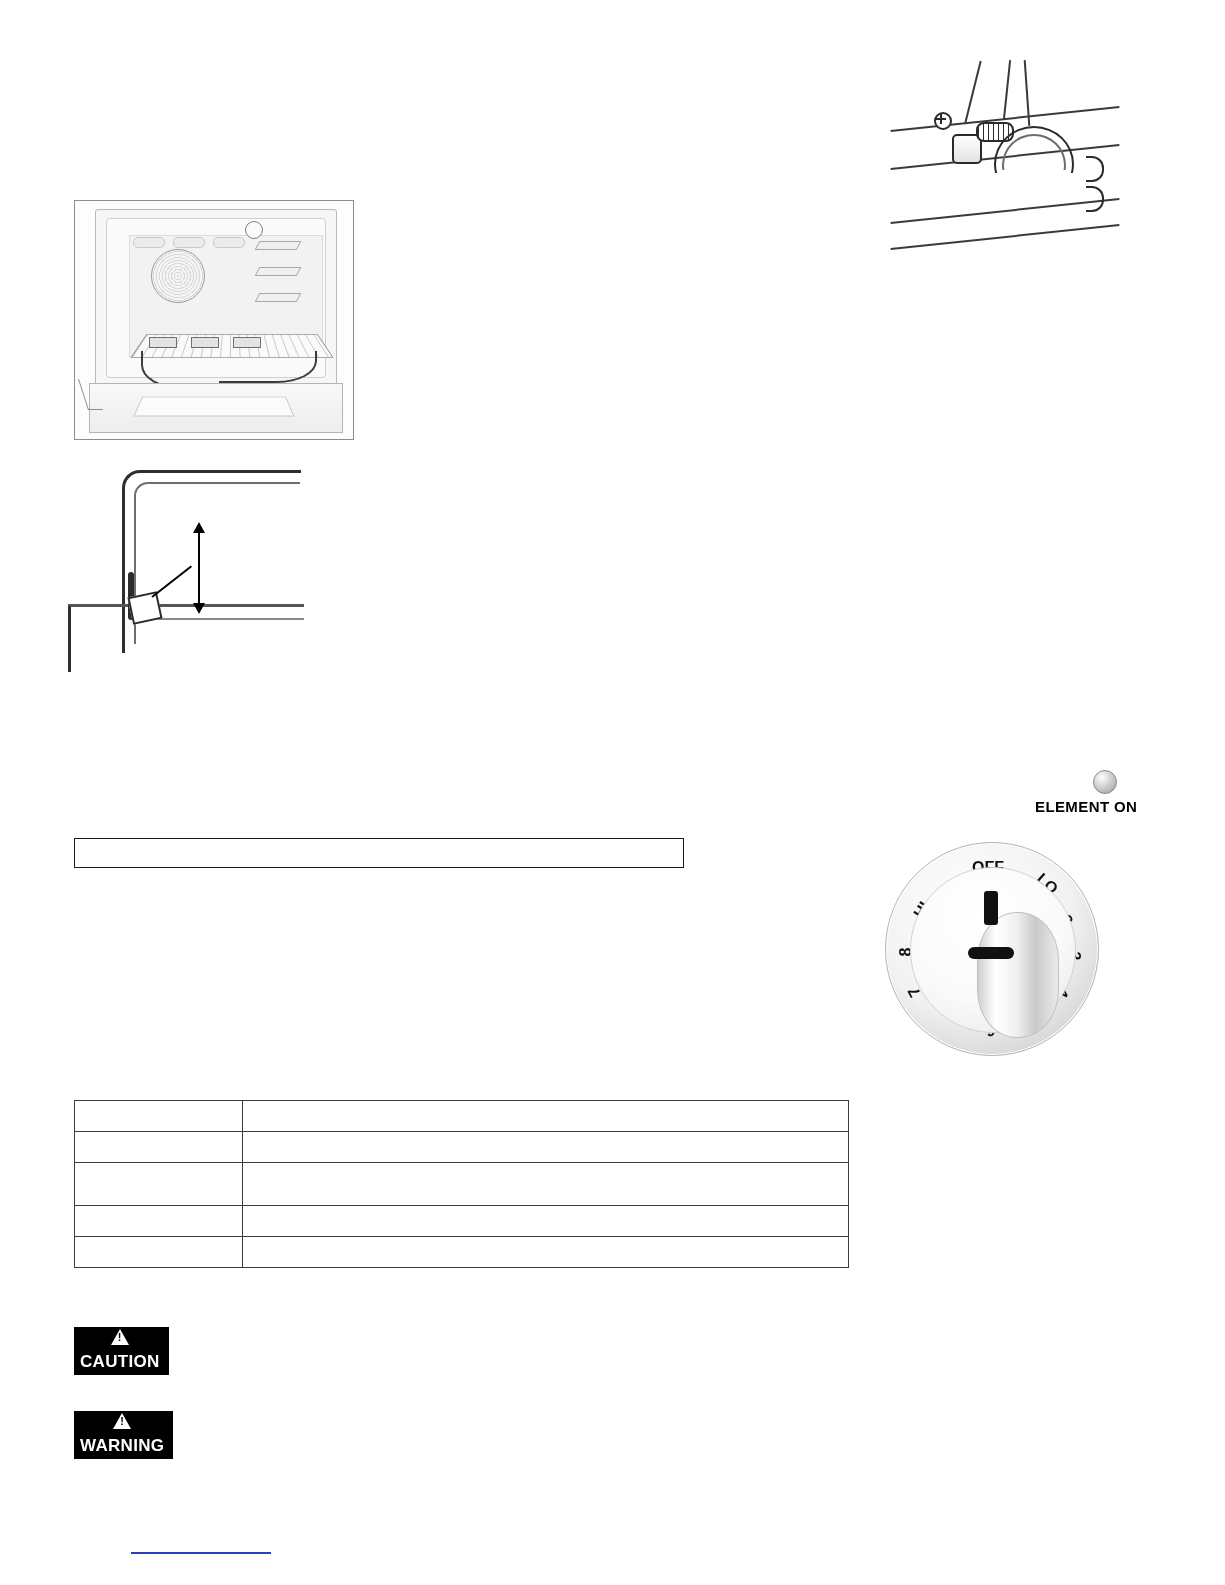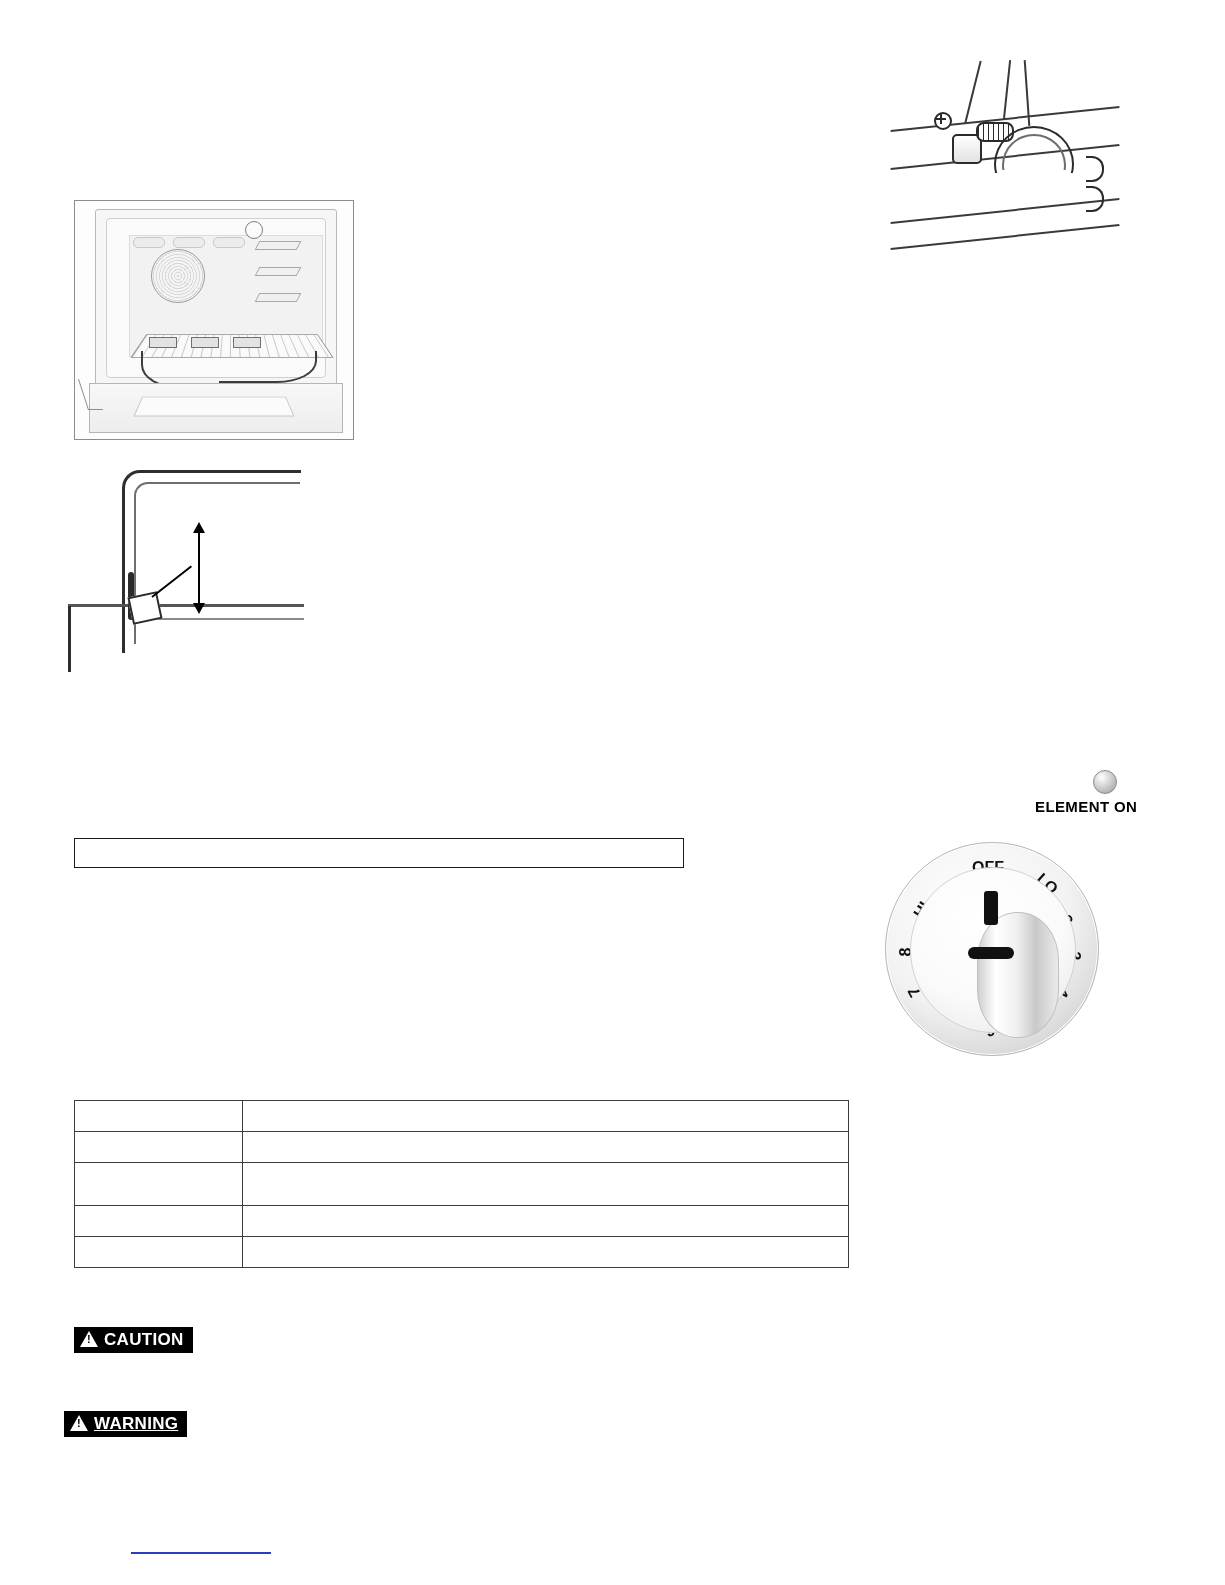--- a/index.html
+++ b/index.html
@@ -481,23 +481,24 @@
     position: absolute;
     display: inline-flex;
     align-items: center;
     gap: 6px;
     background: #000000;
     color: #ffffff;
     padding: 3px 9px 3px 6px;
     font-size: 17px;
     font-weight: bold;
     letter-spacing: 0.3px;
+    flex-direction: column;
   }
   .badge-caution { left: 74px; top: 1327px; }
-  .badge-warning { left: 64px; top: 1411px; text-decoration: underline; }
+  .badge-warning { left: 74px; top: 1411px; }
   .tri {
     position: relative;
     width: 0;
     height: 0;
     border-left: 9px solid transparent;
     border-right: 9px solid transparent;
     border-bottom: 16px solid #ffffff;
     top: -1px;
   }
   .tri::after {

